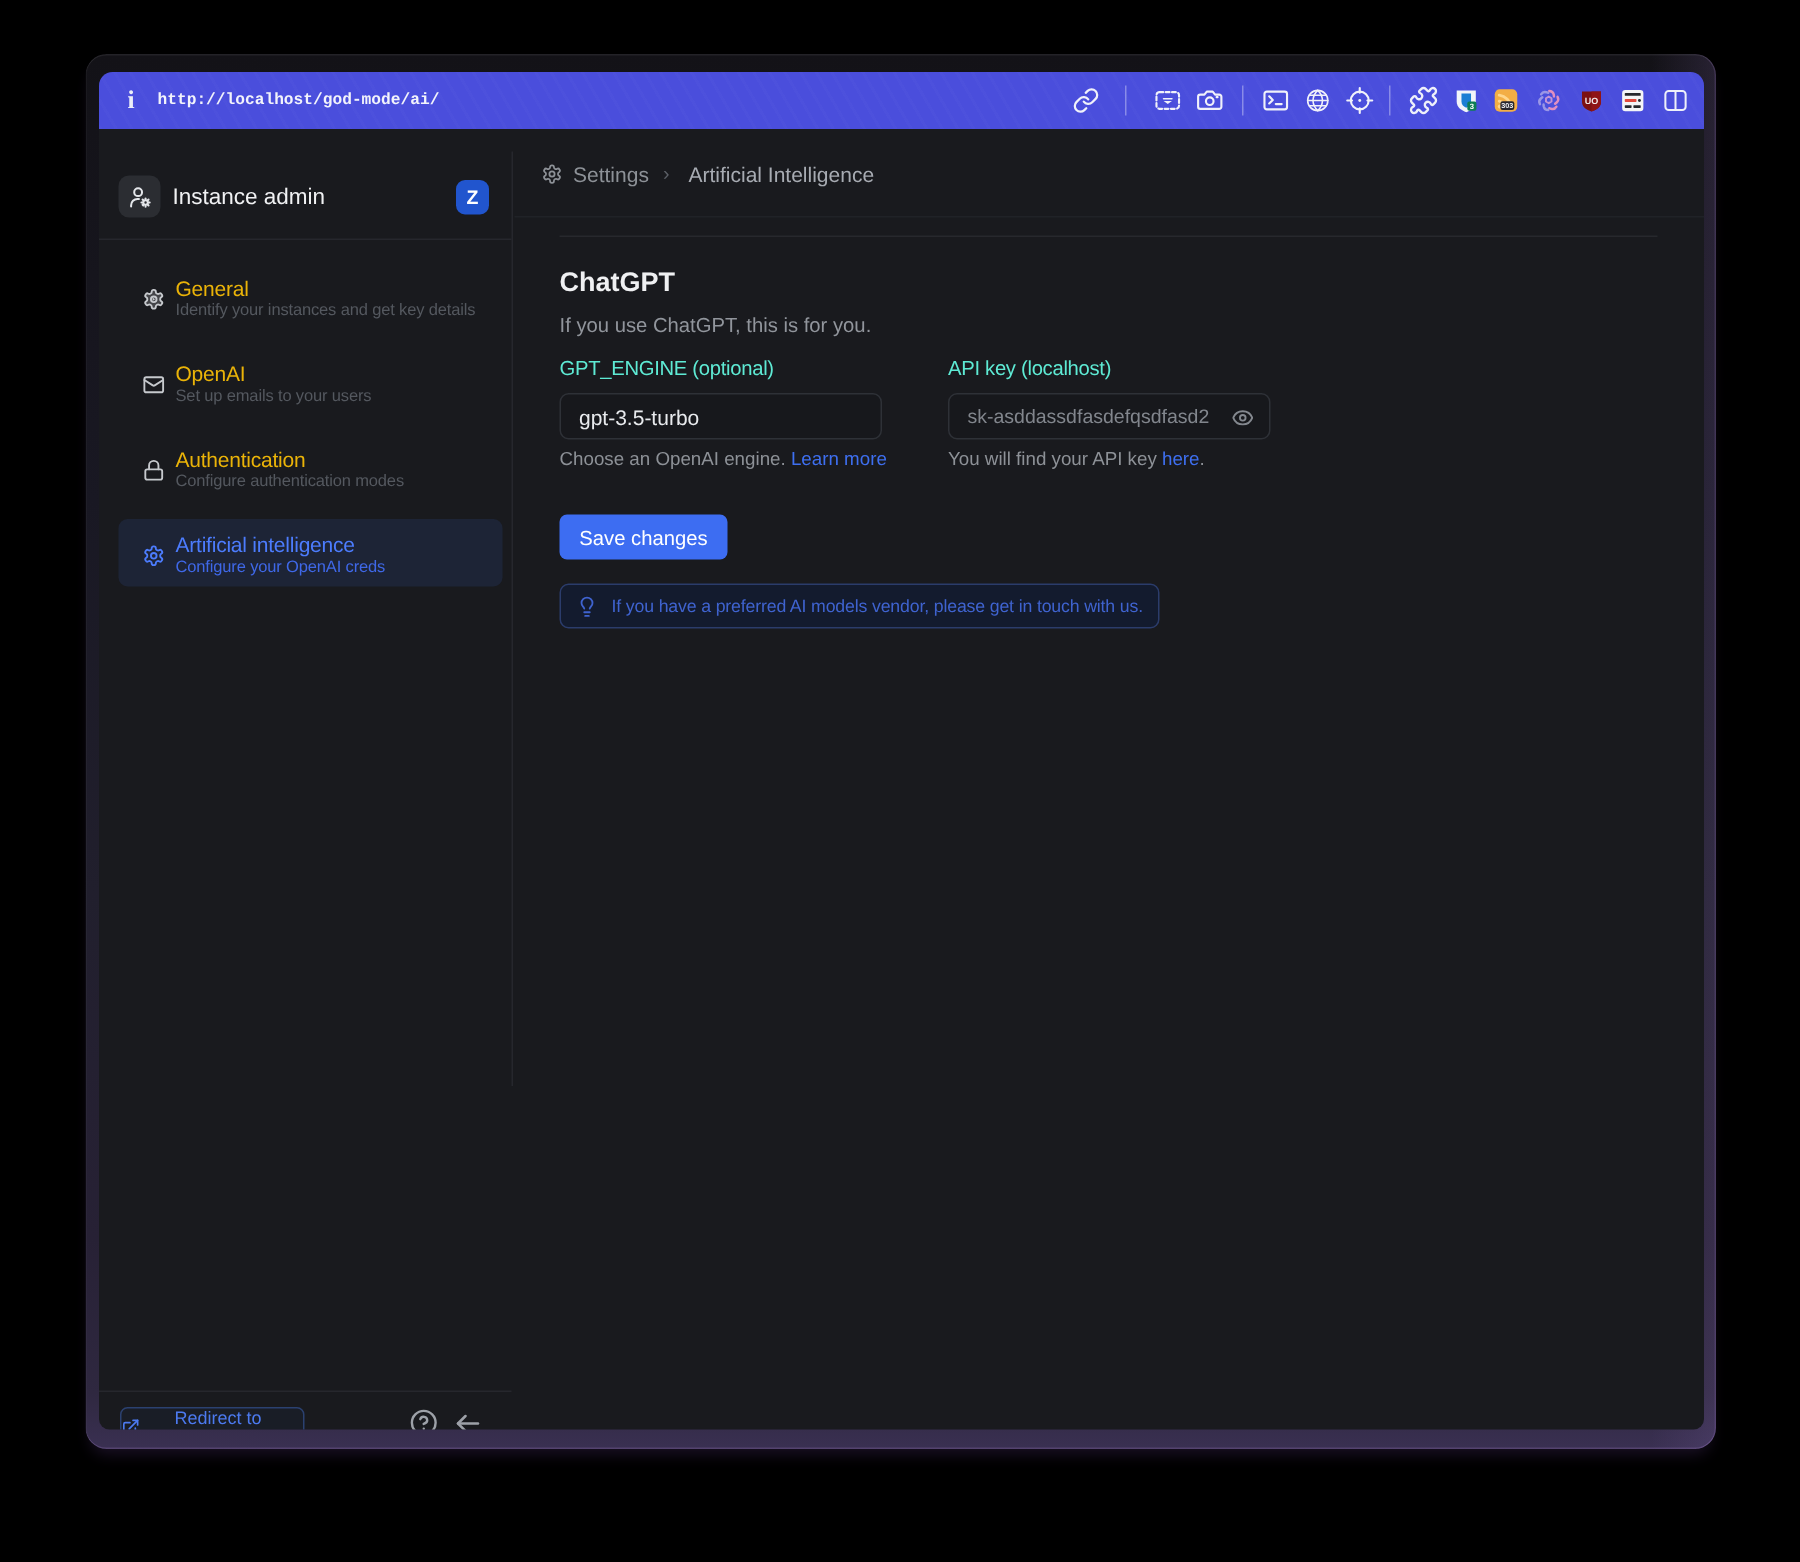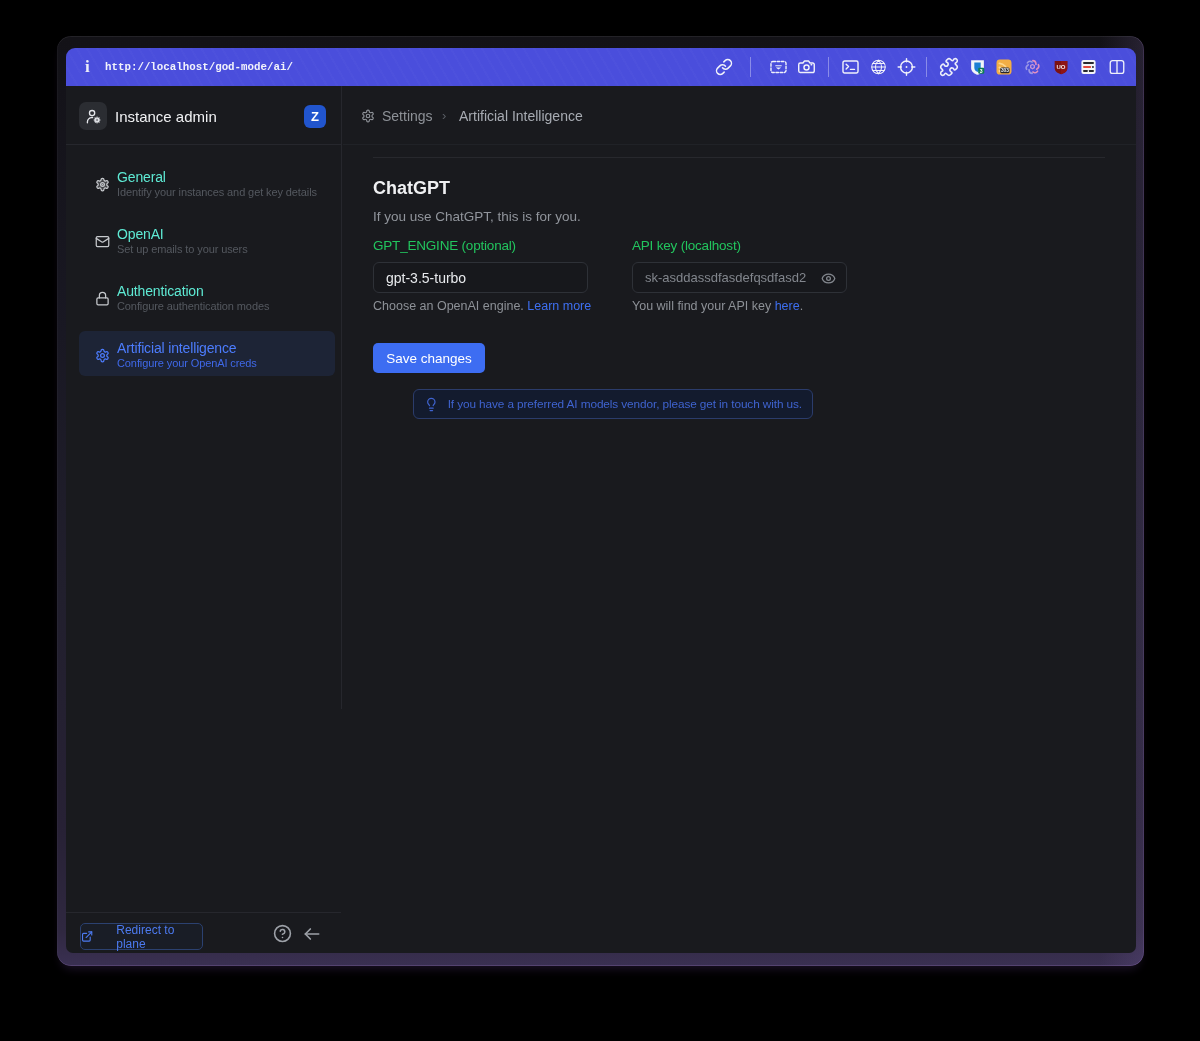--- a/index.html
+++ b/index.html
@@ -28,39 +28,39 @@
     font-family:"Liberation Mono", monospace; font-weight:bold; font-size:10.8px;
   }
   .tbicons { position:absolute; left:0; top:0; width:100%; height:100%; }
   .tbicons svg { position:absolute; top:50%; transform:translateY(-50%); }
   .sep { position:absolute; top:9px; width:1px; height:20px; background:rgba(255,255,255,0.35); }
   .app {
     position:absolute; left:9px; top:50px; width:1070px; height:867px;
     background:#191a1e; border-radius:0 0 7px 7px; overflow:hidden;
   }
   .sidebar {
-    position:absolute; left:0; top:0; width:276px; height:623px;
+    position:absolute; left:0; top:15px; width:276px; height:623px;
     border-right:1px solid #26272d;
   }
   .sb-head { position:absolute; left:0; top:0; width:100%; height:59px; border-bottom:1px solid #26272d; }
   .sb-headicon {
     position:absolute; left:13px; top:16px; width:28px; height:28px;
     background:#2b2d32; border-radius:7px; display:flex; align-items:center; justify-content:center;
   }
   .sb-title { position:absolute; left:49px; top:22px; font-size:15px; color:#f0f1f3; }
   .zbadge {
     position:absolute; left:238px; top:19px; width:22px; height:23px;
     background:#2155ce; border-radius:6px; color:#fff; font-size:13px; font-weight:bold;
     display:flex; align-items:center; justify-content:center;
   }
   .menu { position:absolute; left:13px; top:74px; width:256px; }
   .mitem { position:relative; height:45px; margin-bottom:12px; border-radius:6px; }
   .mitem.sel { background:#1d2436; }
   .mitem svg { position:absolute; left:16px; top:17px; }
-  .mtitle { position:absolute; left:38px; top:9px; font-size:14px; color:#5eead4; letter-spacing:-0.15px; }
+  .mtitle { position:absolute; left:38px; top:9px; font-size:14px; color:#eab308; letter-spacing:-0.15px; }
   .msub   { position:absolute; left:38px; top:26px; font-size:11px; color:#54585f; letter-spacing:-0.1px; }
   .mitem.sel .mtitle { color:#4c7cfd; }
   .mitem.sel .msub   { color:#3f68e8; }
   .sb-foot { position:absolute; left:0; top:826px; width:100%; height:41px; border-top:1px solid #26272d; }
   .redirect {
     position:absolute; left:14px; top:10px; width:123px; height:27px;
     border:1px solid #2b4170; border-radius:5px; color:#4c7af0; font-size:12px;
     display:flex; align-items:center; justify-content:center; gap:23px; background:rgba(30,45,90,0.15);
   }
   .foot-help { position:absolute; left:207px; top:11px; }
@@ -72,37 +72,37 @@
   .chev { position:absolute; left:99px; top:22px; font-size:13px; color:#5b5f66; }
   .crumb2 { position:absolute; left:116px; top:22px; font-size:14px; color:#a7abb2; }
   .content { position:absolute; left:30px; top:59px; width:732px; }
   .h1 { margin-top:15px; font-size:19px; font-weight:bold; color:#f2f3f5; line-height:26px; letter-spacing:-0.35px; }
   .h1sub { margin-top:3px; font-size:13px; color:#9a9ea5; line-height:20px; }
   .hr { margin-top:12px; height:1px; background:#27282d; }
   .h2 { margin-top:18px; font-size:18px; font-weight:bold; color:#eff0f2; line-height:25px; }
   .h2sub { margin-top:6px; font-size:13.5px; color:#91959c; line-height:20px; }
   .cols { margin-top:9px; display:flex; gap:44px; }
   .col { width:215px; }
-  .label { font-size:13.5px; color:#22c55e; line-height:20px; letter-spacing:-0.2px; }
+  .label { font-size:13.5px; color:#5eead4; line-height:20px; letter-spacing:-0.2px; }
   .input {
     margin-top:6px; height:31px; border:1px solid #2e3137; border-radius:6px;
     background:#17181c; display:flex; align-items:center; padding:0 12px; position:relative;
   }
   .input .val { font-size:14px; color:#e8eaed; }
   .input .ph { font-size:13px; color:#82868d; }
   .eye { position:absolute; right:10px; top:8px; }
   .helper { margin-top:6px; font-size:12.5px; color:#8d9197; white-space:nowrap; }
   .helper a { color:#3e6ff0; text-decoration:none; }
   .savebtn {
     margin-top:30px; width:112px; height:30px; background:#3d6df2; border-radius:5px;
     color:#fff; font-size:13.5px; display:flex; align-items:center; justify-content:center;
   }
   .banner {
     margin-top:16px; width:400px; height:30px; border:1px solid #2b3c6b; border-radius:6px;
-    background:#131b2e; display:flex; align-items:center; padding:4px 10px; gap:9px;margin-left:40px;
+    background:#131b2e; display:flex; align-items:center; padding:4px 10px; gap:9px;
   }
   .banner span { font-size:11.8px; color:#3f63cf; white-space:nowrap; letter-spacing:-0.1px; }
 </style>
 </head>
 <body>
 <div class="win">
   <div class="bluebar">
     <span class="iinfo">i</span>
     <span class="url">http://localhost/god-mode/ai/</span>
     <div class="tbicons">

